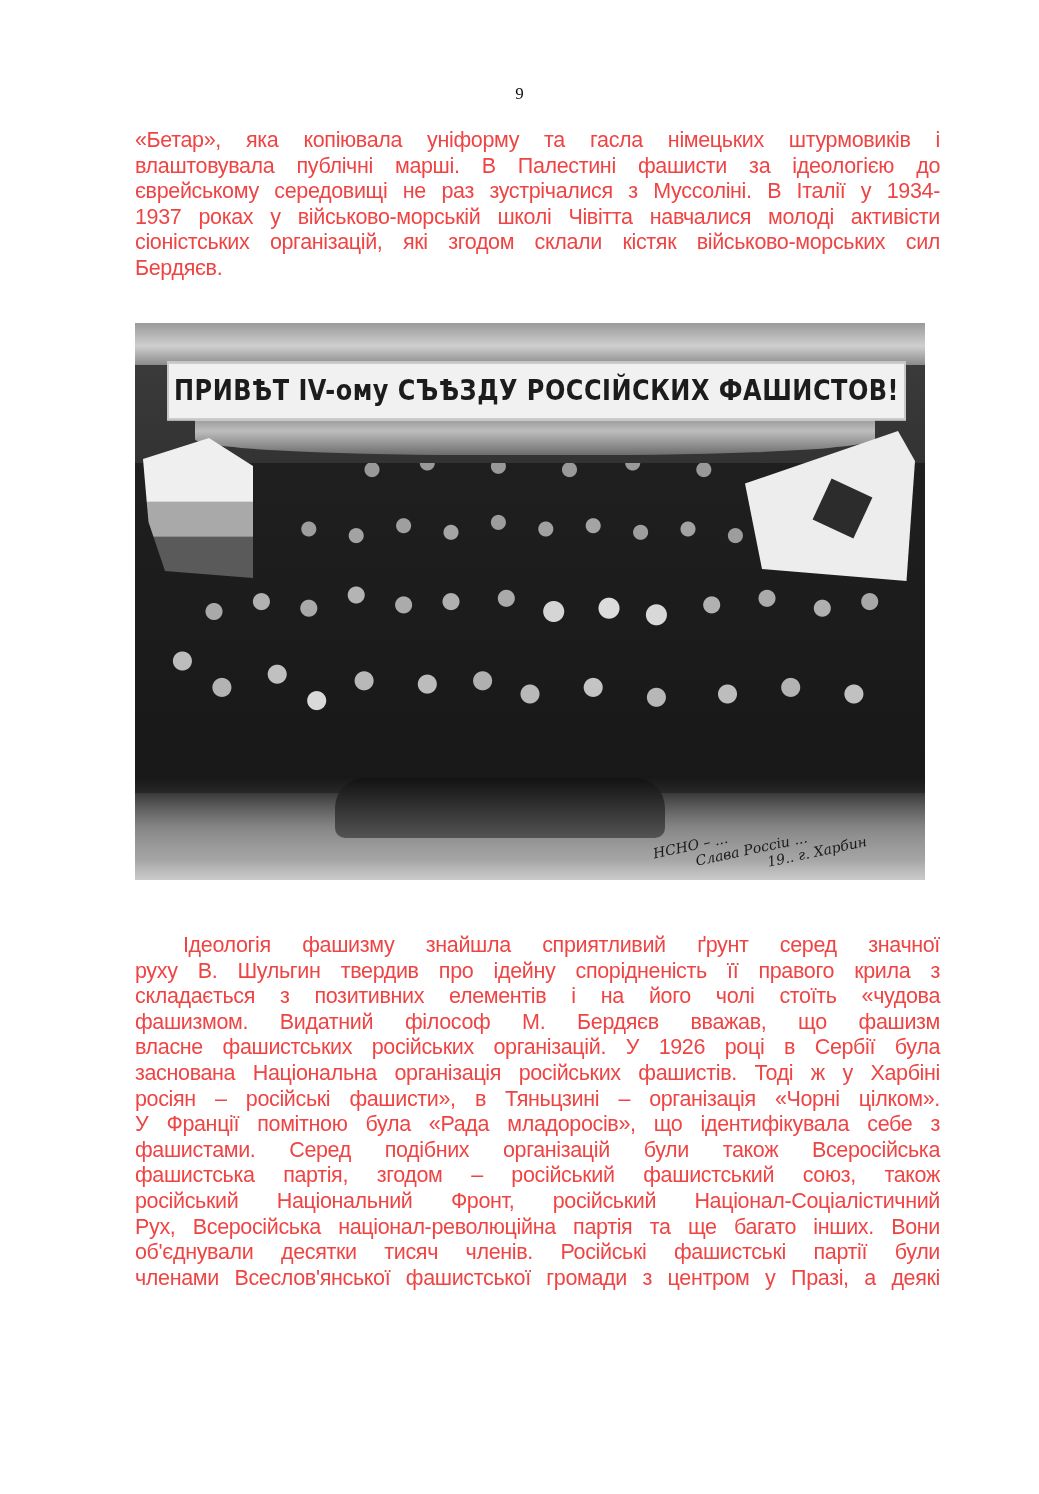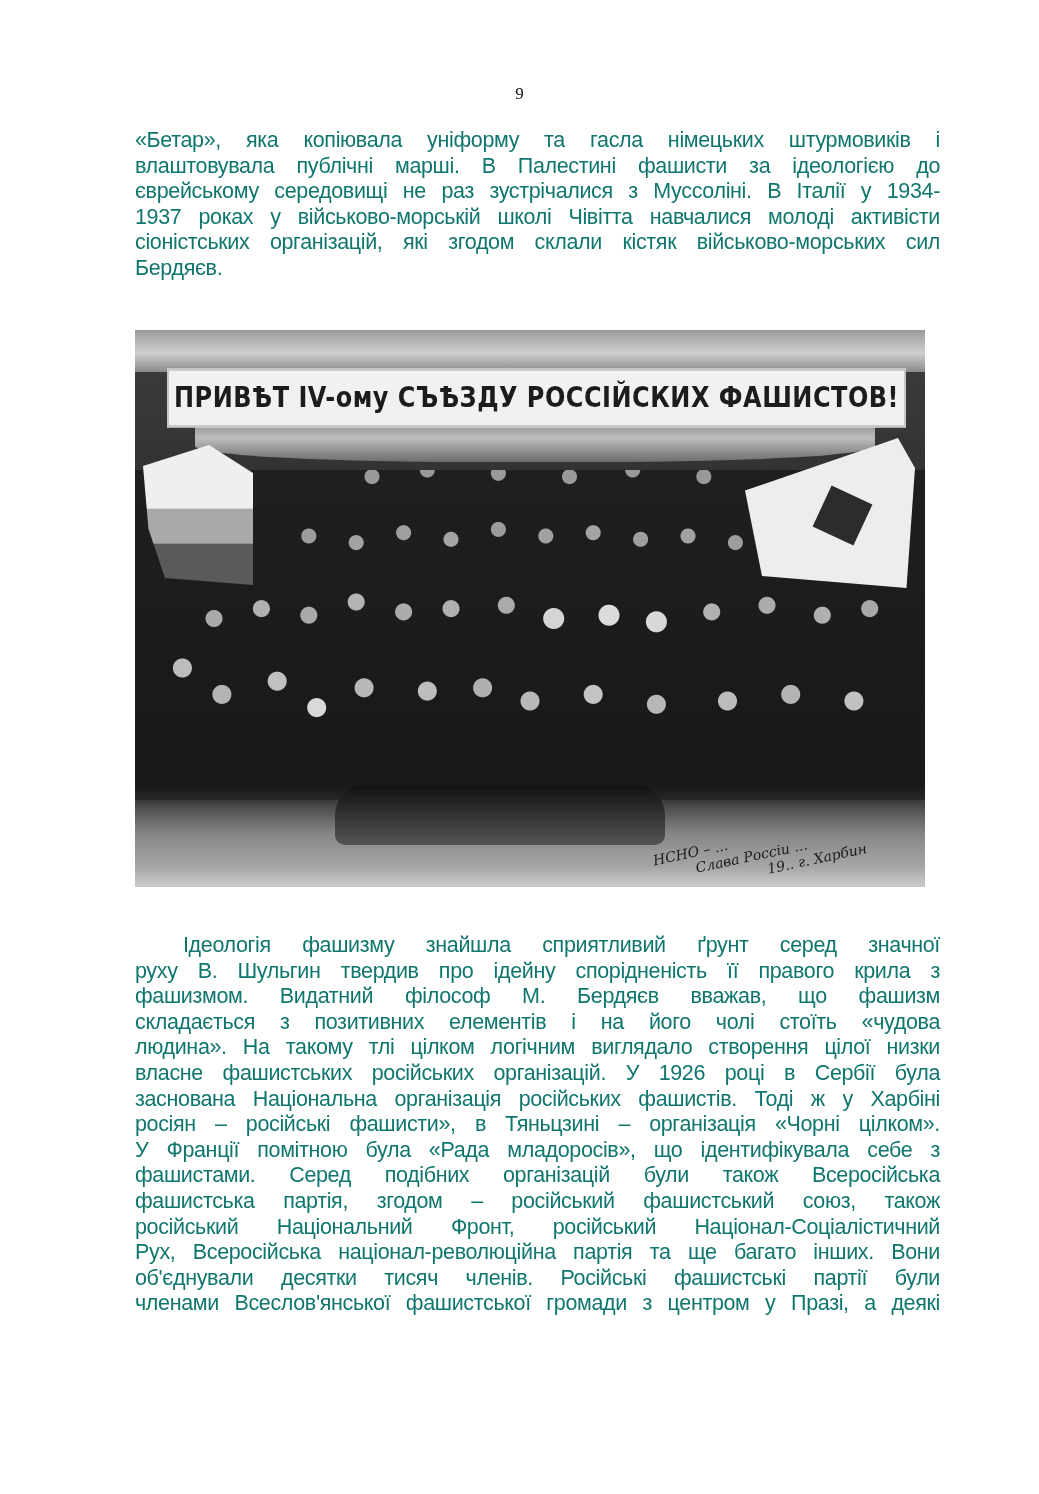--- a/index.html
+++ b/index.html
@@ -5,31 +5,31 @@
     html, body { margin: 0; padding: 0; background: #ffffff; }
     body { width: 1039px; height: 1494px; position: relative; overflow: hidden; }
     .page-number {
       position: absolute; left: 0; width: 1039px; top: 84px;
       text-align: center; font-family: "Liberation Serif", serif;
       font-size: 17px; color: #111;
     }
     .text-block {
       position: absolute; left: 135px; width: 805px;
       font-family: "Liberation Sans", sans-serif;
-      font-size: 21.5px; line-height: 25.6px; color: #0f766e;
+      font-size: 21.5px; line-height: 25.6px; color: #ef4444;
       text-align: justify; letter-spacing: -0.35px;
     }
     .text-block .line { display: block; white-space: nowrap; text-align-last: justify; text-align: justify; }
     .text-block .line.last { text-align-last: left; }
     .para-1 { top: 128px; }
     .para-2 { top: 933px; }
     .para-2 .line.first { text-indent: 48px; }
 
     .photo {
-      position: absolute; left: 135px; top: 330px; width: 790px; height: 557px;
+      position: absolute; left: 135px; top: 323px; width: 790px; height: 557px;
       background: #2a2a2a; overflow: hidden;
     }
     .photo .ceiling {
       position: absolute; left: 0; top: 0; width: 100%; height: 42px;
       background: linear-gradient(180deg, #9a9a9a 0%, #cfcfcf 55%, #8a8a8a 100%);
     }
     .photo .backdrop {
       position: absolute; left: 0; top: 42px; width: 100%; height: 380px;
       background: linear-gradient(180deg, #3a3a3a, #1e1e1e);
     }
@@ -157,23 +157,22 @@
   <div class="inscription">
     <div>НСНО – ...</div>
     <div style="padding-left:40px">Слава Россiи ...</div>
     <div style="padding-left:110px">19.. г. Харбин</div>
   </div>
 </div>
 
 <div class="text-block para-2">
   <span class="line first">Ідеологія фашизму знайшла сприятливий ґрунт серед значної</span>
   <span class="line">руху В. Шульгин твердив про ідейну спорідненість її правого крила з</span>
+  <span class="line">складається з позитивних елементів і на його чолі стоїть «чудова</span>
   <span class="line">фашизмом. Видатний філософ М. Бердяєв вважав, що фашизм</span>
-  <span class="line">складається з позитивних елементів і на його чолі стоїть «чудова</span>
-  <span class="line">людина». На такому тлі цілком логічним виглядало створення цілої низки</span>
   <span class="line">власне фашистських російських організацій. У 1926 році в Сербії була</span>
   <span class="line">заснована Національна організація російських фашистів. Тоді ж у Харбіні</span>
   <span class="line">росіян – російські фашисти», в Тяньцзині – організація «Чорні цілком».</span>
   <span class="line">У Франції помітною була «Рада младоросів», що ідентифікувала себе з</span>
   <span class="line">фашистами. Серед подібних організацій були також Всеросійська</span>
   <span class="line">фашистська партія, згодом – російський фашистський союз, також</span>
   <span class="line">російський Національний Фронт, російський Націонал-Соціалістичний</span>
   <span class="line">Рух, Всеросійська націонал-революційна партія та ще багато інших. Вони</span>
   <span class="line">об'єднували десятки тисяч членів. Російські фашистські партії були</span>
   <span class="line">членами Всеслов'янської фашистської громади з центром у Празі, а деякі</span>

